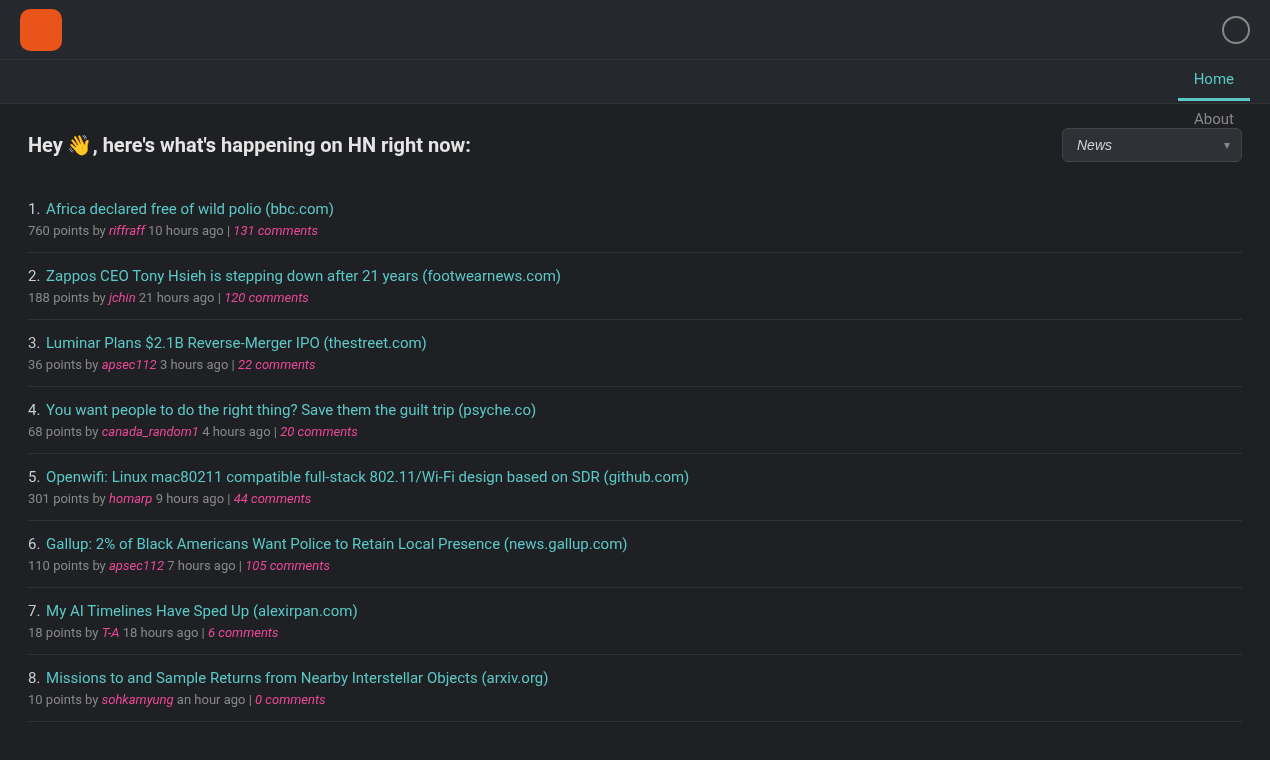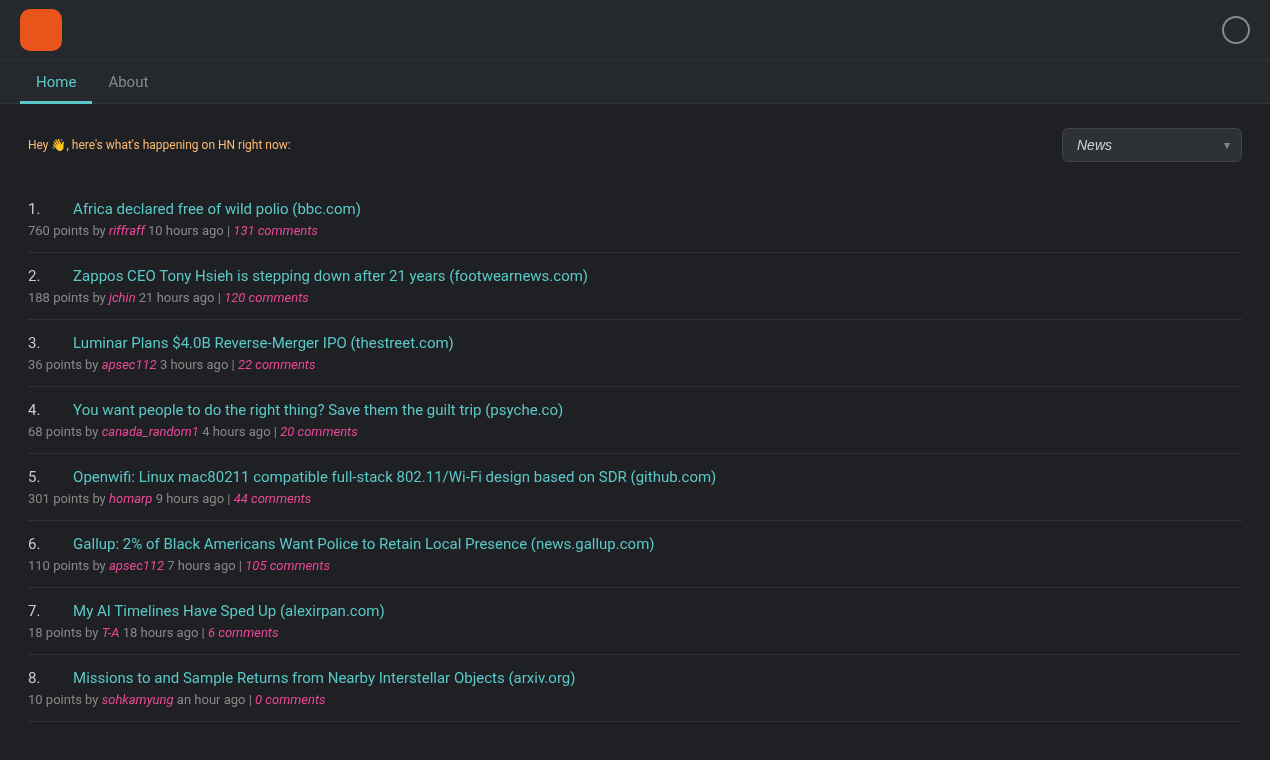--- a/index.html
+++ b/index.html
@@ -63,20 +63,21 @@
     }
 
     
     .nav-tabs {
       display: flex;
       align-items: flex-end;
       background-color: #25282d;
       padding: 0 20px;
       border-bottom: 1px solid #333;
       height: 44px;
+      flex-direction: column;
     }
     .nav-tab {
       padding: 10px 16px;
       font-size: 15px;
       color: #888;
       cursor: pointer;
       border-bottom: 3px solid transparent;
       margin-bottom: -1px;
       text-decoration: none;
     }
@@ -92,23 +93,23 @@
     }
 
     
     .heading-row {
       display: flex;
       align-items: center;
       justify-content: space-between;
       margin-bottom: 24px;
     }
     .page-heading {
-      font-size: 12px;
-      font-weight: 400;
-      color: #fdba74;
+      font-size: 20px;
+      font-weight: 700;
+      color: #e5e5e5;
     }
 
     
     .dropdown-wrapper {
       position: relative;
     }
     .dropdown-select {
       appearance: none;
       background-color: #2e3136;
       border: 1px solid #444;
@@ -144,21 +145,20 @@
       margin-bottom: 5px;
       color: #c8ccd0;
     }
     .story-number {
       color: #c8ccd0;
       margin-right: 2px;
     }
     .story-link {
       color: #5bc8c8;
       text-decoration: none;
-      margin-left: 27px;
     }
     .story-meta {
       font-size: 13px;
       color: #888;
     }
     .story-meta a {
       color: #ec4899;
       text-decoration: none;
       font-style: italic;
     }
@@ -201,21 +201,21 @@
   <ul class="story-list" id="story-list">
   <li class="story-item">
         <div class="story-title-line"><span class="story-number">1. </span><a class="story-link" href="#">Africa declared free of wild polio (bbc.com)</a></div>
         <div class="story-meta">760 points by <a href="#">riffraff</a> 10 hours ago | <a href="#">131 comments</a></div>
       </li>
       <li class="story-item">
         <div class="story-title-line"><span class="story-number">2. </span><a class="story-link" href="#">Zappos CEO Tony Hsieh is stepping down after 21 years (footwearnews.com)</a></div>
         <div class="story-meta">188 points by <a href="#">jchin</a> 21 hours ago | <a href="#">120 comments</a></div>
       </li>
       <li class="story-item">
-        <div class="story-title-line"><span class="story-number">3. </span><a class="story-link" href="#">Luminar Plans $4.0B Reverse-Merger IPO (thestreet.com)</a></div>
+        <div class="story-title-line"><span class="story-number">3. </span><a class="story-link" href="#">Luminar Plans $2.1B Reverse-Merger IPO (thestreet.com)</a></div>
         <div class="story-meta">36 points by <a href="#">apsec112</a> 3 hours ago | <a href="#">22 comments</a></div>
       </li>
       <li class="story-item">
         <div class="story-title-line"><span class="story-number">4. </span><a class="story-link" href="#">You want people to do the right thing? Save them the guilt trip (psyche.co)</a></div>
         <div class="story-meta">68 points by <a href="#">canada_random1</a> 4 hours ago | <a href="#">20 comments</a></div>
       </li>
       <li class="story-item">
         <div class="story-title-line"><span class="story-number">5. </span><a class="story-link" href="#">Openwifi: Linux mac80211 compatible full-stack 802.11/Wi-Fi design based on SDR (github.com)</a></div>
         <div class="story-meta">301 points by <a href="#">homarp</a> 9 hours ago | <a href="#">44 comments</a></div>
       </li>

